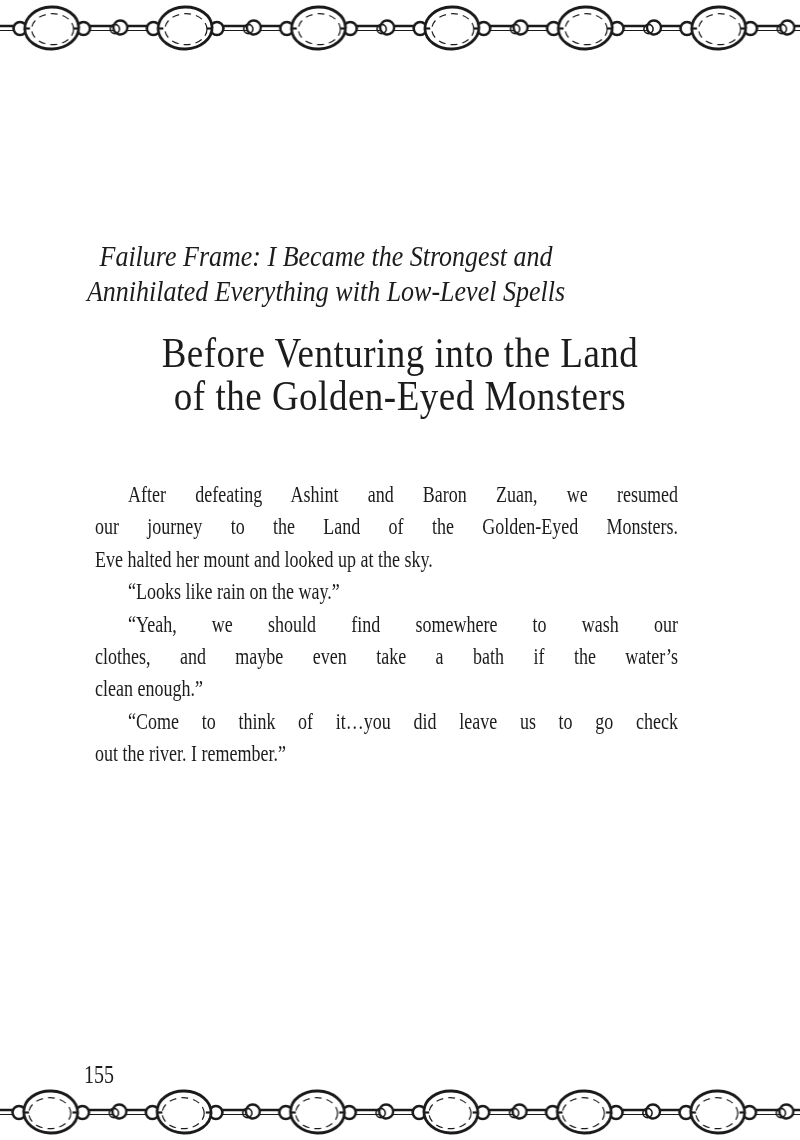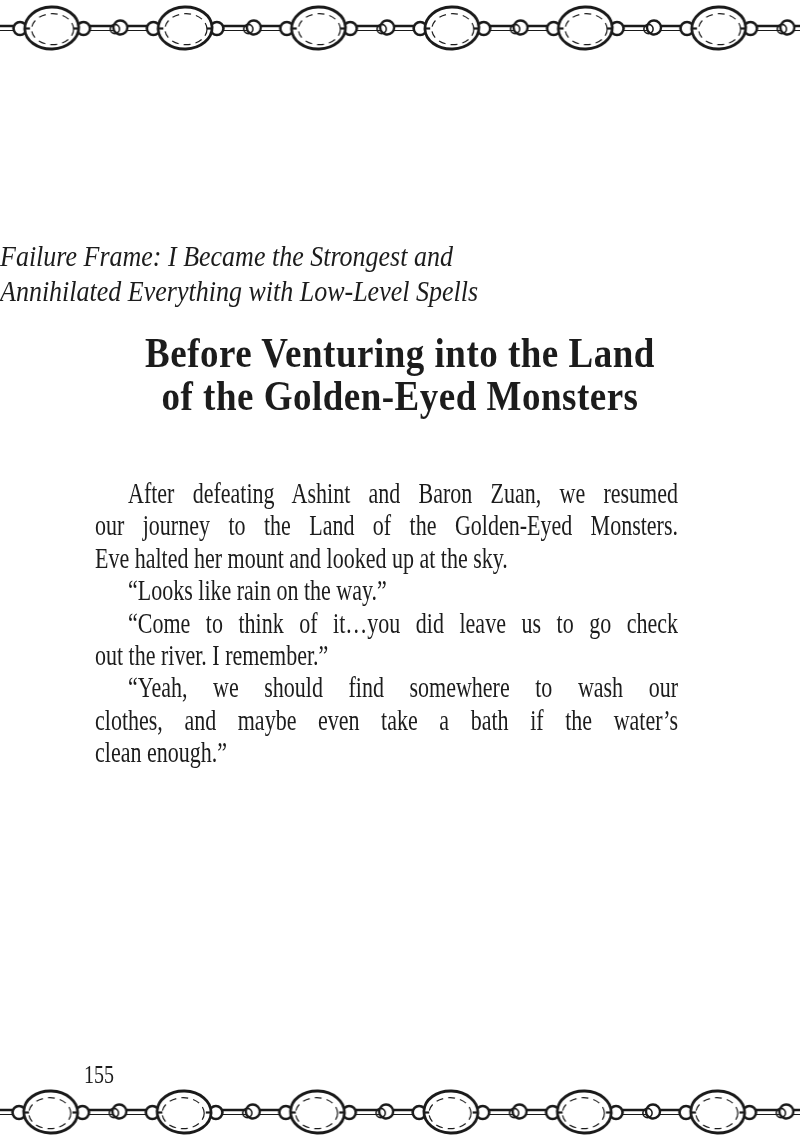--- a/index.html
+++ b/index.html
@@ -15,47 +15,48 @@
     overflow: hidden;
     margin: 0 auto;
   }
   .chain { position: absolute; left: 0; width: 800px; height: 50px; }
   .chain.top { top: 3px; }
   .chain.bottom { top: 1087px; }
 
   .series-title {
     position: absolute;
     top: 239px; left: 0; width: 652px;
+    text-align: center;
     font-style: italic;
     font-size: 26px;
   }
   .series-title .tline {
     line-height: 35px;
     transform: scaleY(1.16);
     transform-origin: 50% 50%;
   }
 
   .chapter-title {
     position: absolute;
     top: 331px; left: 0; width: 800px;
     text-align: center;
-    font-weight: bold;
+    font-weight: normal;
     font-size: 37px;
   }
   .chapter-title .tline {
     line-height: 43px;
     transform: scaleY(1.15);
     transform-origin: 50% 50%;
     letter-spacing: 0.5px;
   }
 
   .body-text {
     position: absolute;
     top: 478px; left: 95px; width: 583px;
-    font-size: 22px;
+    font-size: 18px;
   }
   .pline {
     line-height: 32.4px;
     white-space: nowrap;
     text-align: justify;
     text-align-last: justify;
     transform: scaleY(1.32);
     transform-origin: 50% 50%;
   }
   .pline.last { text-align-last: left; }
@@ -108,27 +109,27 @@
   <div class="body-text">
       <div class="para">
         <div class="pline first">After defeating Ashint and Baron Zuan, we resumed</div>
         <div class="pline">our journey to the Land of the Golden-Eyed Monsters.</div>
         <div class="pline last">Eve halted her mount and looked up at the sky.</div>
       </div>
       <div class="para">
         <div class="pline first last">“Looks like rain on the way.”</div>
       </div>
       <div class="para">
-        <div class="pline first">“Come to think of it…you did leave us to go check</div>
-        <div class="pline last">out the river. I remember.”</div>
-      </div>
-      <div class="para">
         <div class="pline first">“Yeah, we should find somewhere to wash our</div>
         <div class="pline">clothes, and maybe even take a bath if the water’s</div>
         <div class="pline last">clean enough.”</div>
+      </div>
+      <div class="para">
+        <div class="pline first">“Come to think of it…you did leave us to go check</div>
+        <div class="pline last">out the river. I remember.”</div>
       </div>
     </div>
 
   <div class="page-number">155</div>
 
   <svg class="chain bottom" viewBox="0 0 800 50" width="800" height="50" aria-hidden="true">
     <defs>
       <pattern id="chainpat-bottom" x="-16" y="0" width="133.4" height="50" patternUnits="userSpaceOnUse">
         <line x1="0" y1="23" x2="133.4" y2="23" stroke="#1a1a1a" stroke-width="2.4"></line>
         <line x1="0" y1="27.6" x2="133.4" y2="27.6" stroke="#1a1a1a" stroke-width="1"></line>

